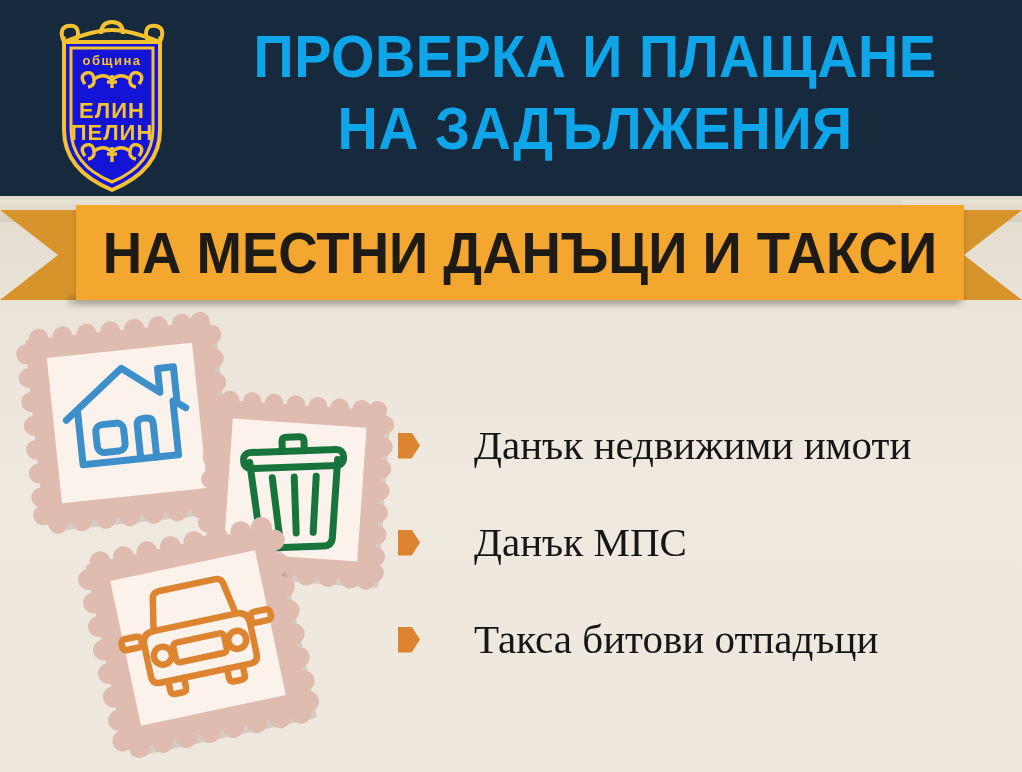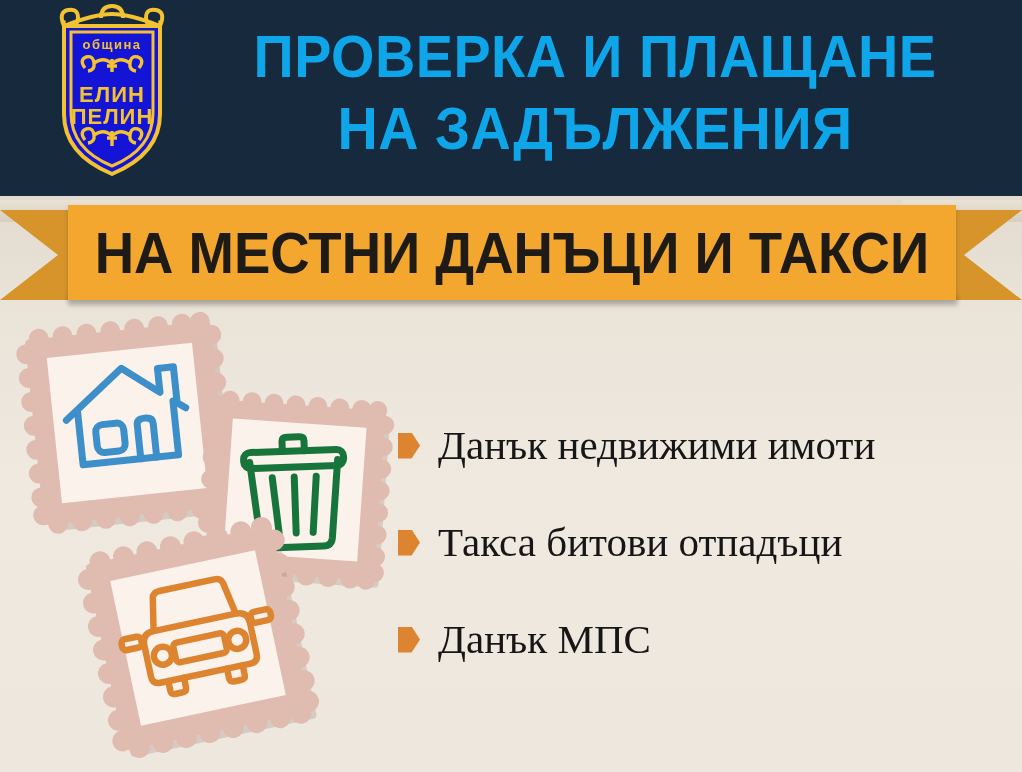--- a/index.html
+++ b/index.html
@@ -17,21 +17,21 @@
     background:linear-gradient(to bottom,#CFC6B6 0%,#DED6C8 18%,#EAE3D8 40%,#EFE9E0 62%,#EDE7DE 100%);
   }
 
   
   .header{
     position:absolute;left:0;top:0;width:1022px;height:196px;
     background:#16293D;
     z-index:5;
   }
   .logo-wrap{
-    position:absolute;left:38px;top:4px;width:148px;height:180px;
+    position:absolute;left:38px;top:20px;width:148px;height:180px;
   }
   .logo-wrap svg{display:block;width:148px;height:180px;}
 
   .title-block{
     position:absolute;left:190px;top:14px;width:810px;
     text-align:center;
     color:#0ea5e9;
     font-family:"Liberation Sans",sans-serif;
     font-weight:bold;
     letter-spacing:.5px;
@@ -69,21 +69,21 @@
   .ribbon .fold-r{
     position:absolute;right:0;top:4px;width:120px;height:22px;
     background:linear-gradient(to bottom,#E9E2D6,#D8CEBF);
   }
   .ribbon .shadow{
     position:absolute;left:68px;top:100px;width:890px;height:10px;
     background:rgba(0,0,0,.14);
     filter:blur(2px);
   }
   .ribbon .band{
-    position:absolute;left:68px;top:9px;width:888px;height:95px;
+    position:absolute;left:76px;top:9px;width:888px;height:95px;
     background:#F3A72E;
     display:flex;align-items:center;justify-content:flex-end;
     box-shadow:0 3px 5px rgba(0,0,0,.17);
   }
   .ribbon .band-text{
     font-family:"Liberation Sans",sans-serif;
     font-weight:bold;
     font-size:58px;
     color:#1E1A16;
     white-space:nowrap;
@@ -98,20 +98,21 @@
   .stamp{position:absolute;}
   .stamp svg{display:block;overflow:visible;}
 
   
   .list{
     position:absolute;left:398px;top:425px;width:620px;z-index:4;
   }
   .list-item{
     display:flex;align-items:center;
     margin-bottom:56px;
+    gap:36px;
   }
   .bullet{
     width:22px;height:26px;flex:0 0 22px;margin-right:18px;
     background:#DD8430;
     clip-path:polygon(0 0,62% 0,100% 50%,62% 100%,0 100%);
   }
   .item-text{
     font-family:"Liberation Serif",serif;
     font-size:41px;
     color:#161616;
@@ -338,21 +339,21 @@
     </div>
   </div>
 
   <div class="list">
     <div class="list-item">
       <span class="bullet"></span>
       <span class="item-text">Данък недвижими имоти</span>
     </div>
     <div class="list-item">
       <span class="bullet"></span>
-      <span class="item-text">Такса битови отпадъци</span>
+      <span class="item-text">Данък МПС</span>
     </div>
     <div class="list-item">
       <span class="bullet"></span>
-      <span class="item-text">Данък МПС</span>
+      <span class="item-text">Такса битови отпадъци</span>
     </div>
   </div>
 
 </div>
 
 </body></html>

